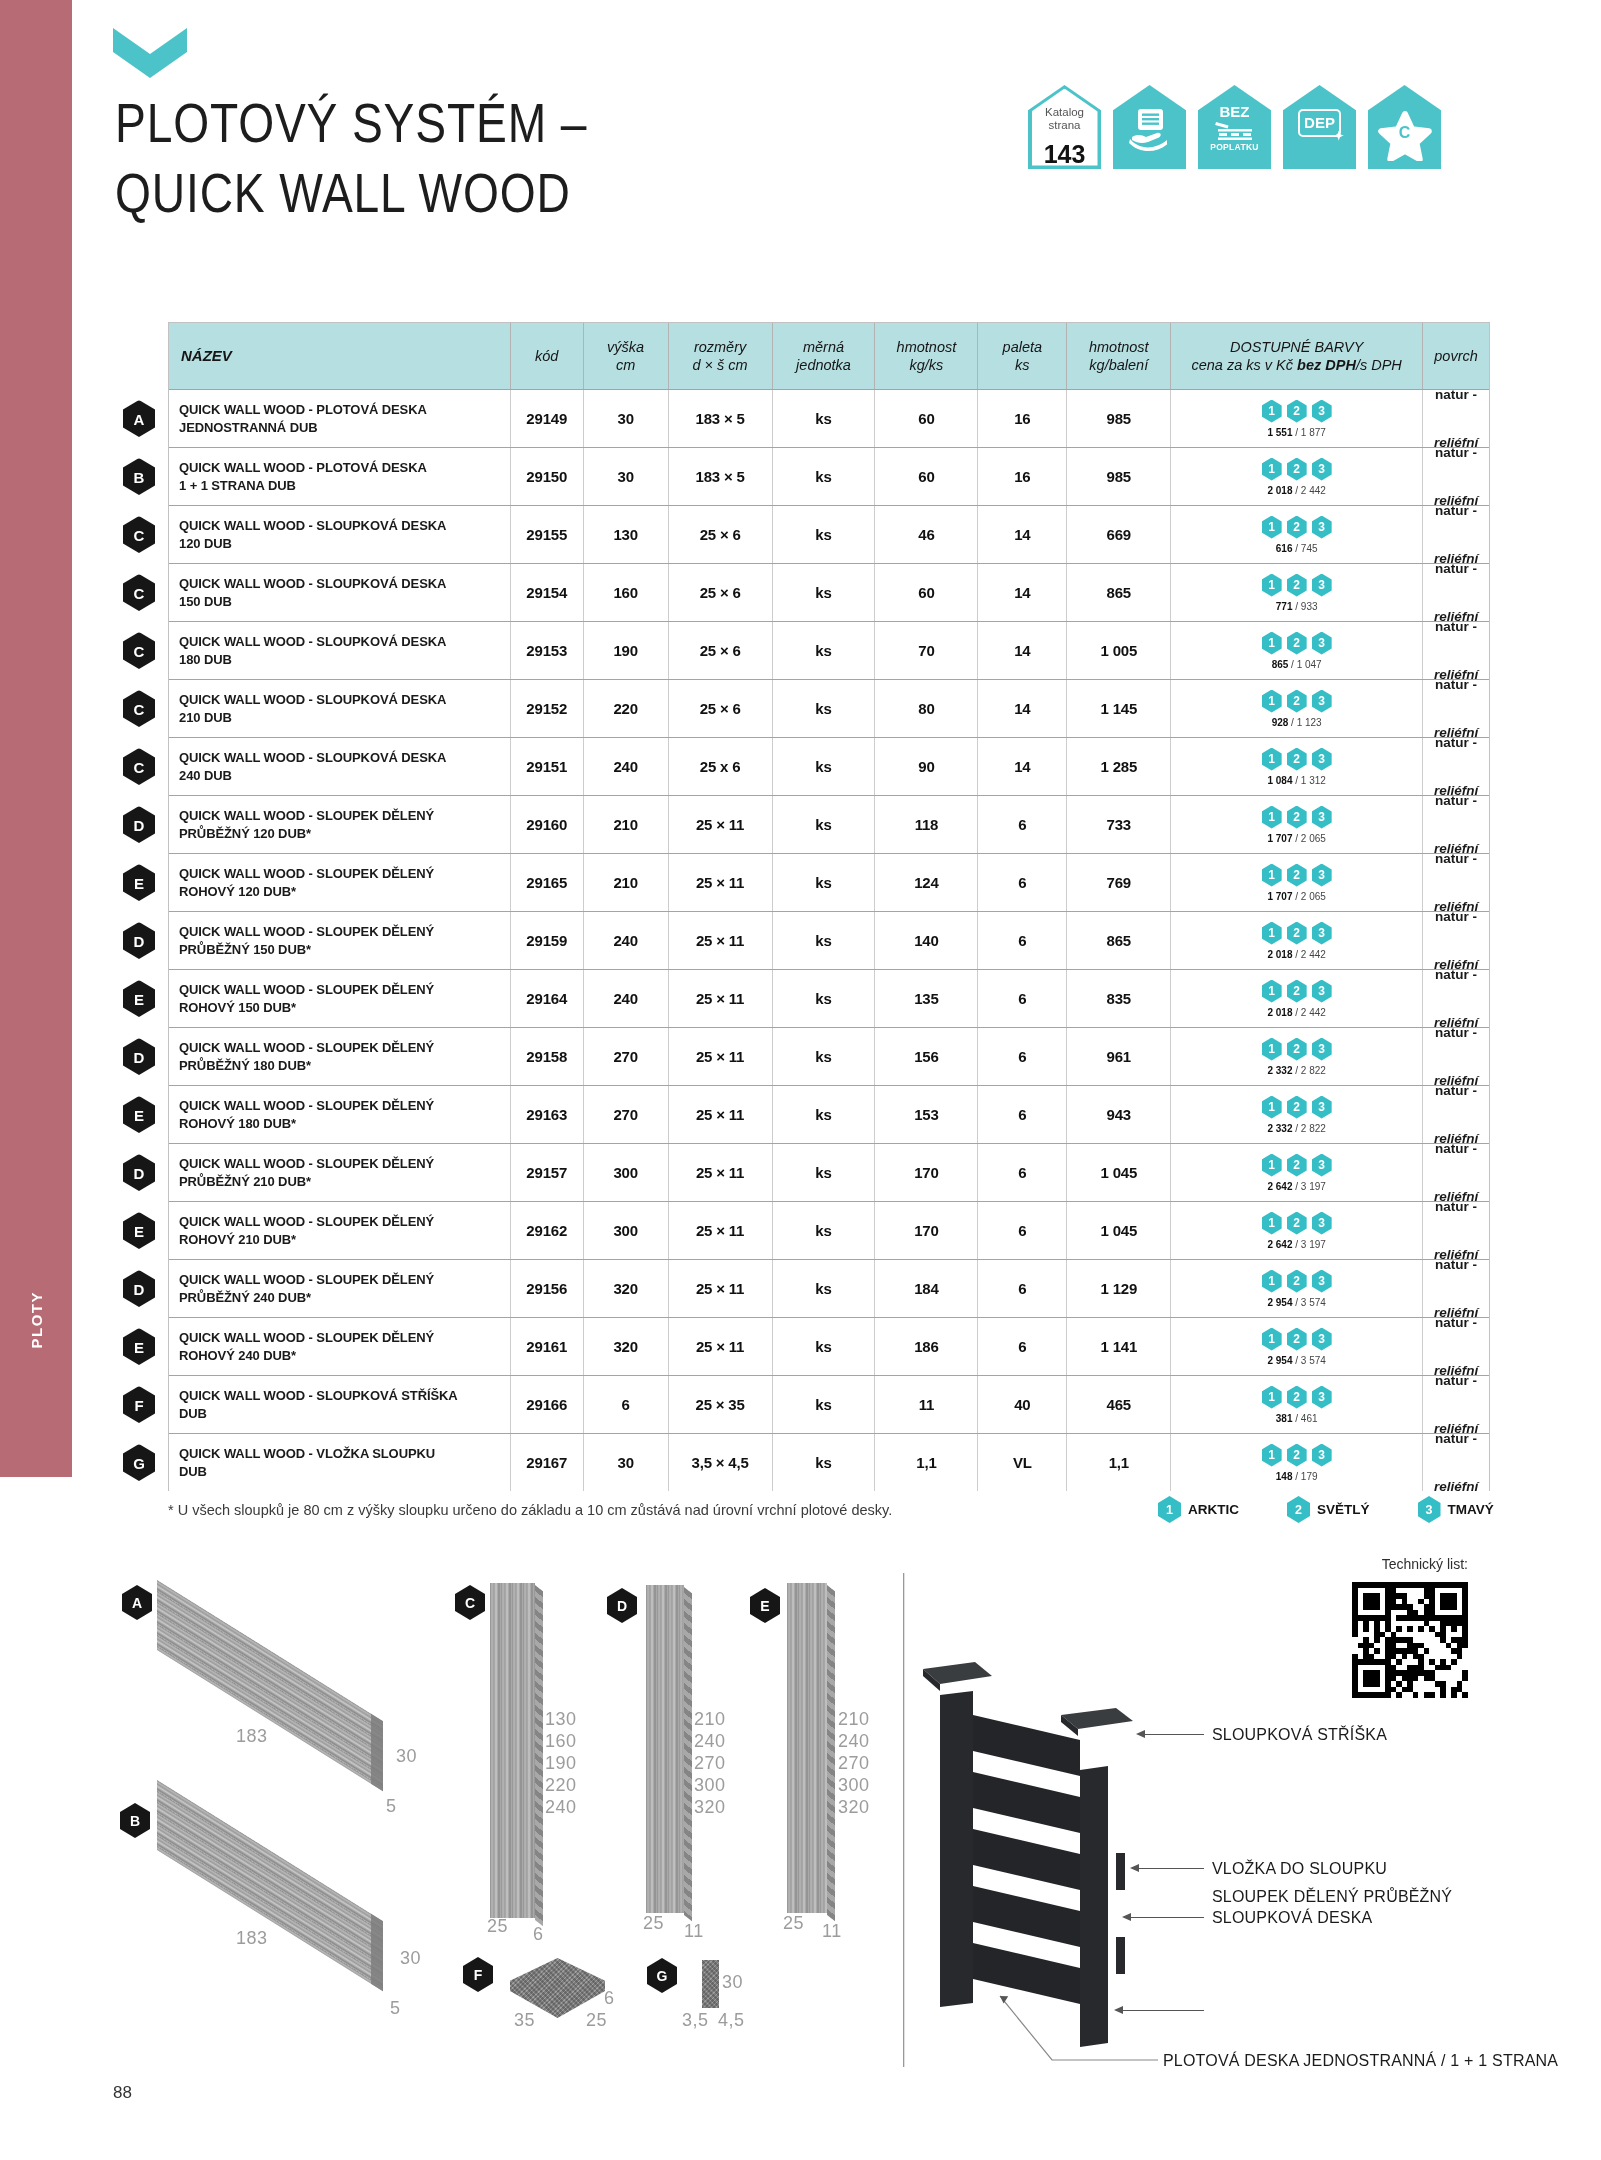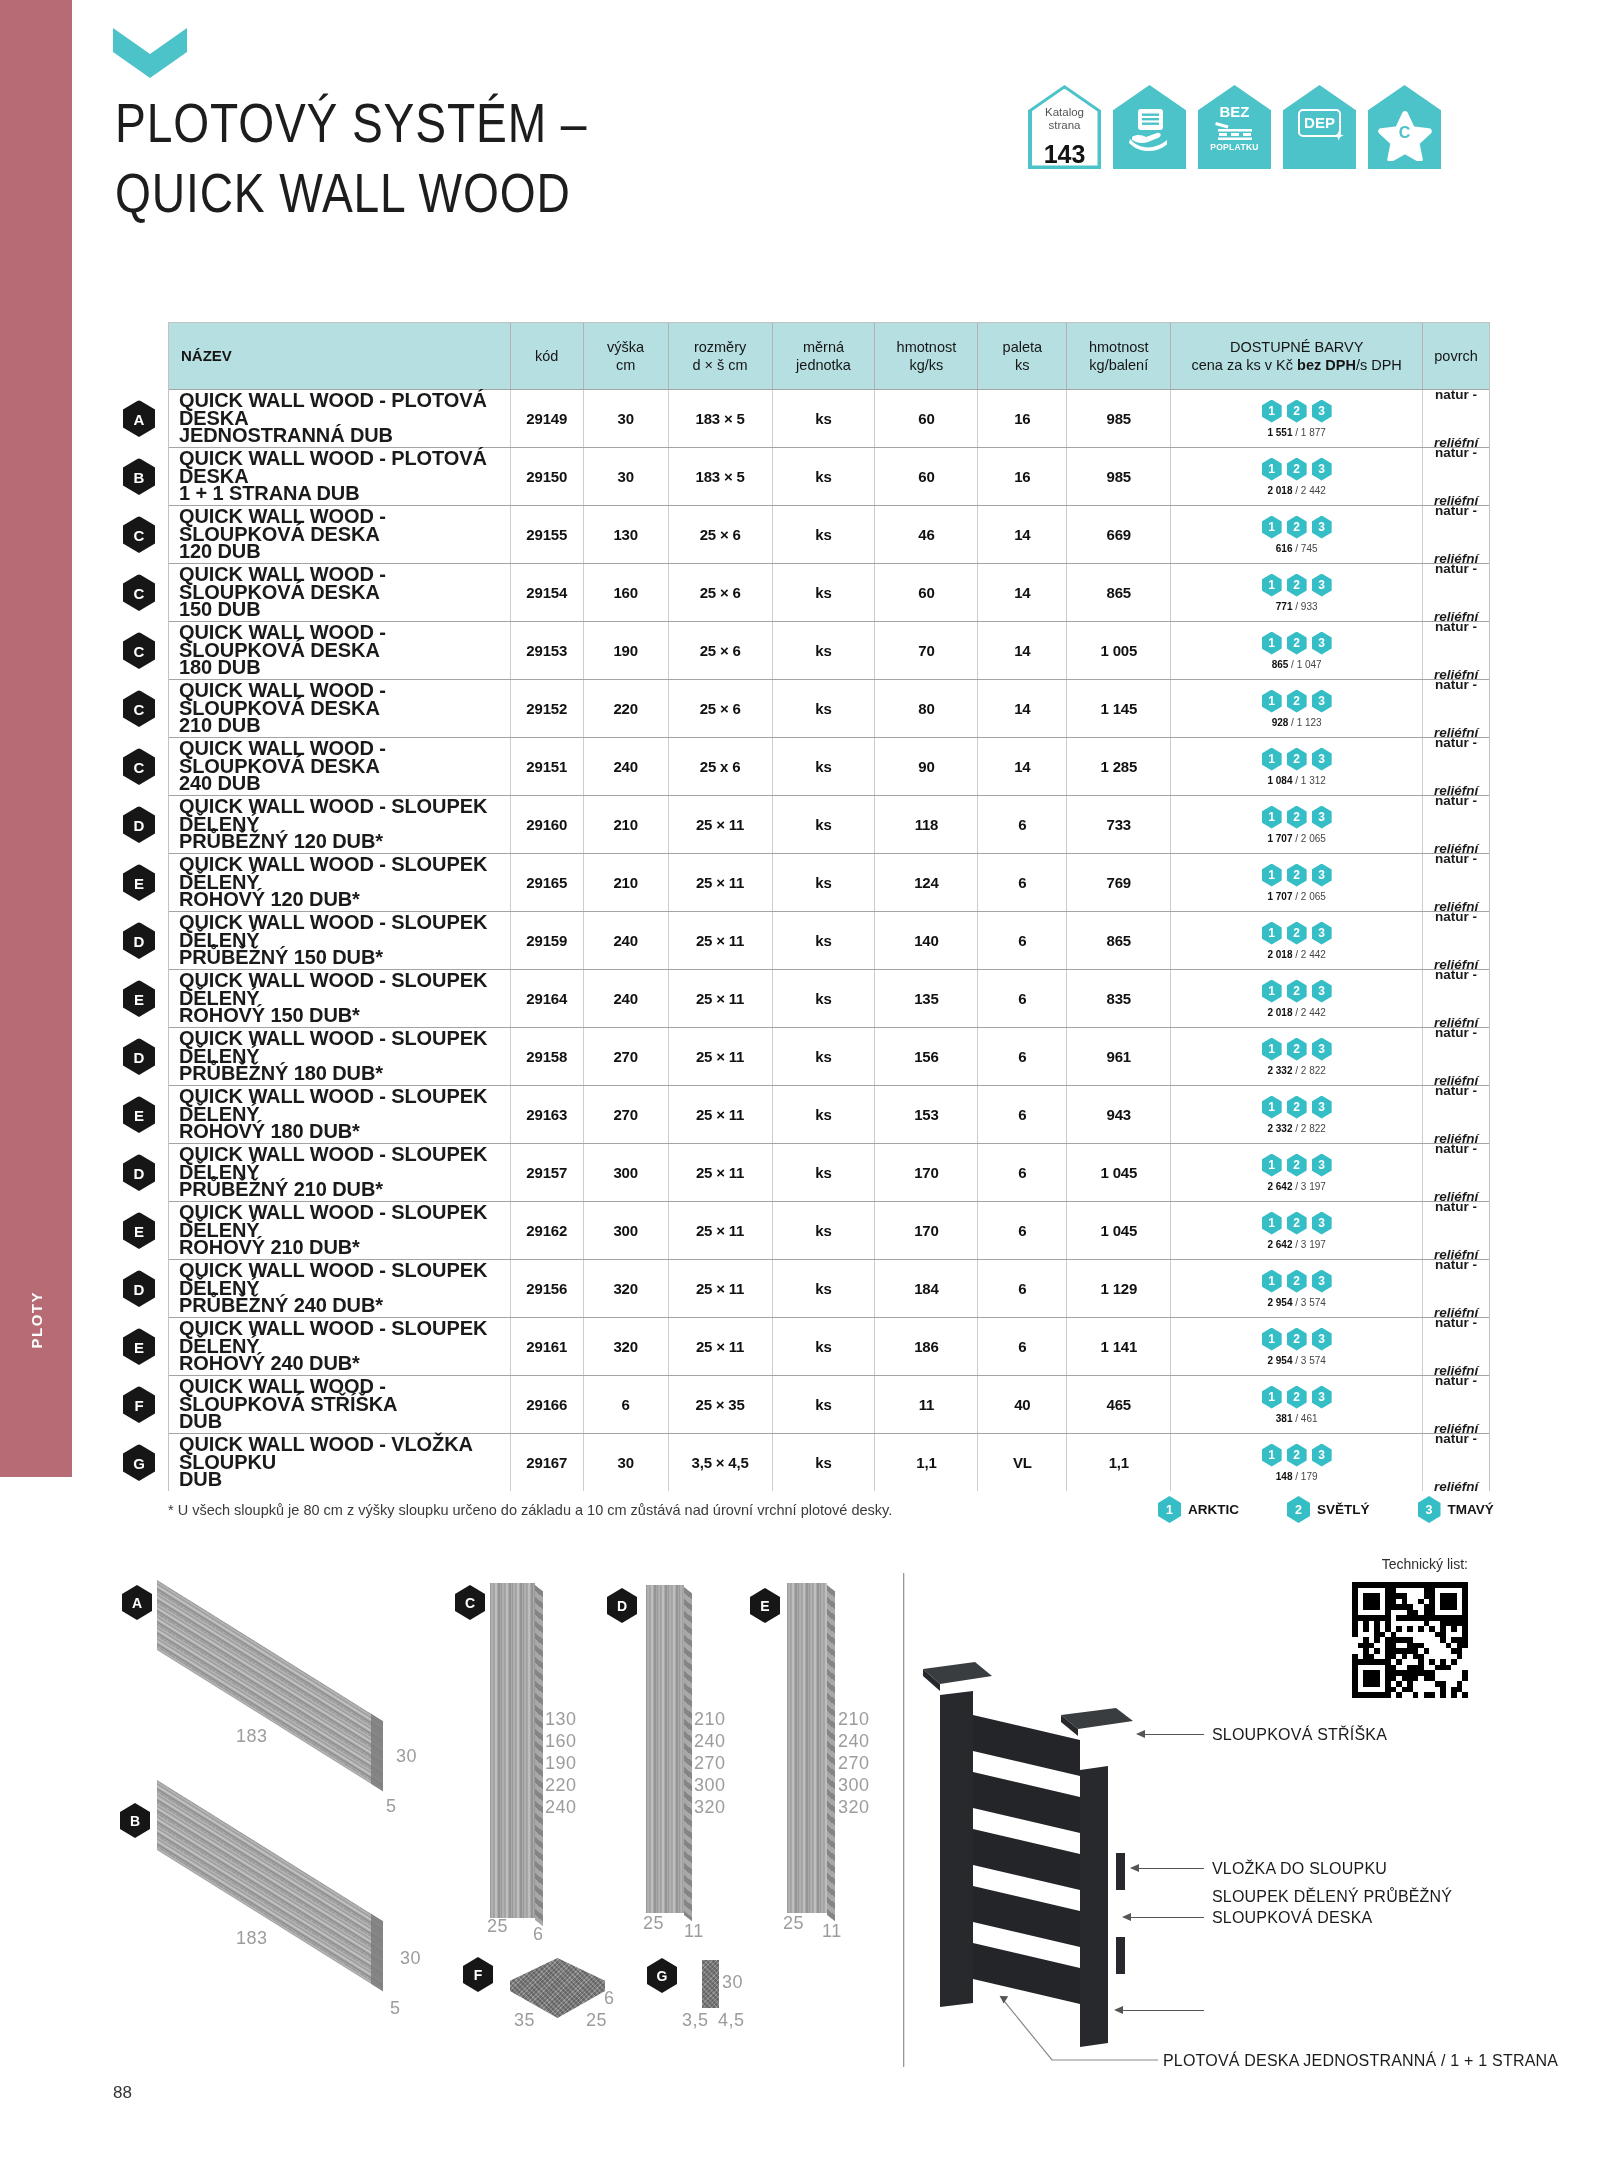--- a/index.html
+++ b/index.html
@@ -26,33 +26,33 @@
   .b-poplatku{font-size:8.5px;font-weight:bold;color:#fff;letter-spacing:.3px;}
   .dep-box{margin-top:24px;border:2.5px solid #fff;border-radius:5px;padding:5px 4px 6px;
     color:#fff;font-weight:bold;font-size:15px;line-height:13px;position:relative;}
   .dep-spark{position:absolute;right:-5px;bottom:-8px;color:#fff;font-size:12px;}
   .star-wrap{position:relative;margin-top:16px;width:72px;height:60px;}
   .star-c{position:absolute;left:50%;top:54%;transform:translate(-50%,-50%);
     color:#4cc3c9;font-weight:800;font-size:16px;}
   
   .table{position:absolute;left:168px;top:322px;width:1322px;
     border:1px solid #c2c2c2;border-bottom:none;}
-  .thead{display:flex;height:66px;background:#b6dfe1;}
+  .thead{display:flex;height:66px;background:#b6dfe1;font-style:italic;}
   .hc{border-right:1px solid #b3b3b3;display:flex;flex-direction:column;justify-content:center;
     align-items:center;font-size:14.5px;line-height:18px;color:#161616;}
   .hc:last-child{border-right:none}
   .hc.name{align-items:flex-start;padding-left:12px;font-weight:bold;font-size:15px;}
   .trow{position:relative;display:flex;height:58px;border-top:1px solid #a4a4a4;background:#fff;}
   .c{border-right:1px solid #cdcdcd;display:flex;align-items:center;justify-content:center;}
   .c:last-child{border-right:none}
   .col-name{width:342px}.col-kod{width:73px}.col-vyska{width:85px}.col-rozmery{width:104px}
   .col-mj{width:103px}.col-kgks{width:103px}.col-paleta{width:89px}.col-kgbal{width:104px}
   .col-barvy{width:252px}.col-povrch{width:66px}
   .c.name{flex-direction:column;align-items:flex-start;justify-content:center;padding-left:10px;
-    font-weight:bold;font-size:20px;line-height:17.5px;letter-spacing:-.1px;text-transform:uppercase;}
+    font-weight:bold;font-size:13px;line-height:17.5px;letter-spacing:-.1px;text-transform:uppercase;}
   .c.num{font-weight:bold;font-size:15px;letter-spacing:-.2px;color:#111;}
   .c.barvy{flex-direction:column;justify-content:center;gap:4px;}
   .chips{display:flex;gap:5px;justify-content:center;}
   .hexchip{width:20px;height:23px;clip-path:polygon(50% 0,100% 26%,100% 74%,50% 100%,0 74%,0 26%);
     background:#35bec6;color:#fff;font-size:12px;font-weight:bold;display:flex;align-items:center;justify-content:center;}
   .price{font-size:10px;color:#454545;}
   .price b{color:#101010;}
   .c.povrch{flex-direction:column;font-size:13.5px;font-weight:bold;line-height:16px;}
   .pov2{font-style:italic;margin-top:32px;}
   .letter-chip{position:absolute;left:-46px;top:50%;transform:translateY(-50%);

